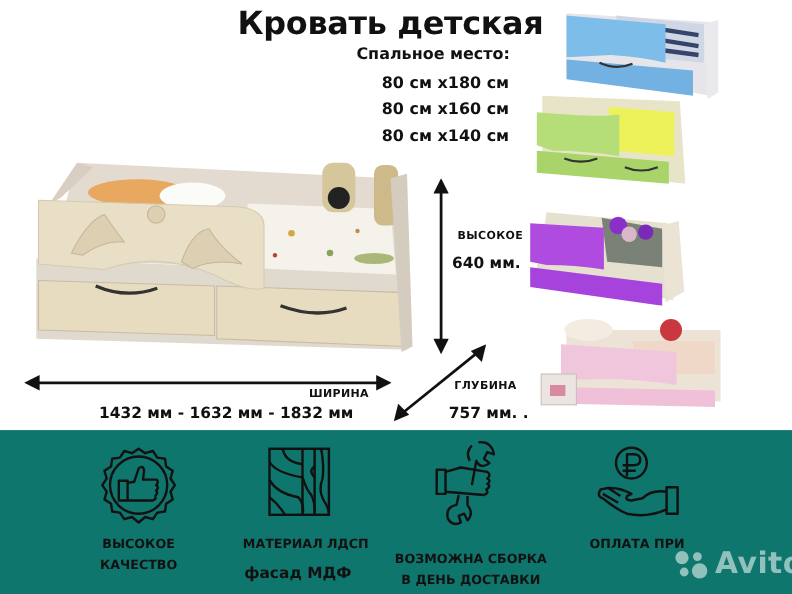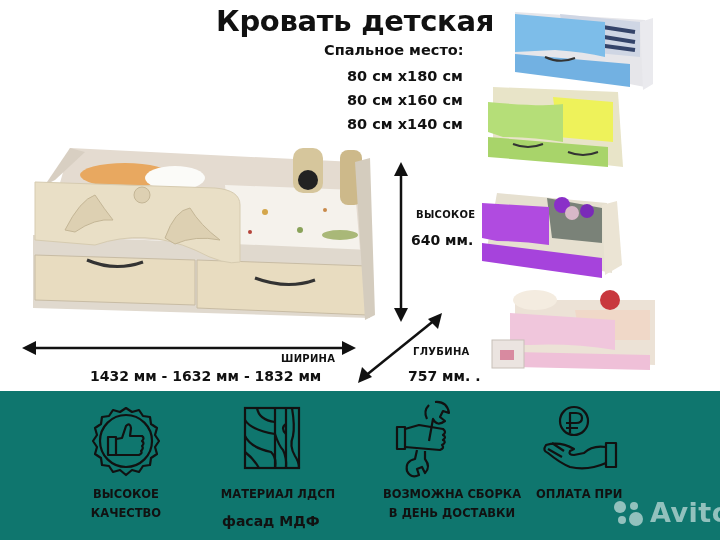--- a/index.html
+++ b/index.html
@@ -170,21 +170,21 @@
 
   <div class="abs" style="left:395px;top:8px;">
     <svg width="60" height="80" viewBox="0 0 60 80" fill="none" stroke="#111" stroke-width="2.2" stroke-linejoin="round">
       <path d="M40,3 Q52,2 54,14 L48,12 L45,18 L50,22 Q42,28 38,20 L34,42"></path>
       <path d="M34,6 Q28,12 32,20"></path>
       <rect x="2" y="28" width="8" height="22"></rect>
       <path d="M10,30 L24,26 L48,30 Q52,33 48,36 Q52,38 48,41 Q52,43 47,46 Q50,49 45,51 L10,48"></path>
       <path d="M22,51 L20,60 Q10,62 12,72 Q16,80 24,76 L22,70 L27,68 L30,74 Q36,68 30,60 L30,52"></path>
     </svg>
   </div>
-  <div class="feat" style="left:358px;top:94px;width:140px;margin-left:24px;">
+  <div class="feat" style="left:358px;top:108px;width:140px;">
     <div>ВОЗМОЖНА СБОРКА</div>
     <div>В ДЕНЬ ДОСТАВКИ</div>
   </div>
 
   <div class="abs" style="left:540px;top:14px;">
     <svg width="80" height="72" viewBox="0 0 80 72" fill="none" stroke="#111" stroke-width="2.2" stroke-linejoin="round">
       <circle cx="34" cy="16" r="14"></circle>
       <path d="M30,28 L30,8 L36,8 Q42,8 42,13 Q42,18 36,18 L26,18 M26,23 L38,23"></path>
       <rect x="66" y="38" width="10" height="24"></rect>
       <path d="M66,42 Q52,40 44,48 L34,50 Q28,50 30,46 L34,44 Q20,36 6,40 Q2,46 8,48 Q20,58 30,62 Q48,66 66,58"></path>

